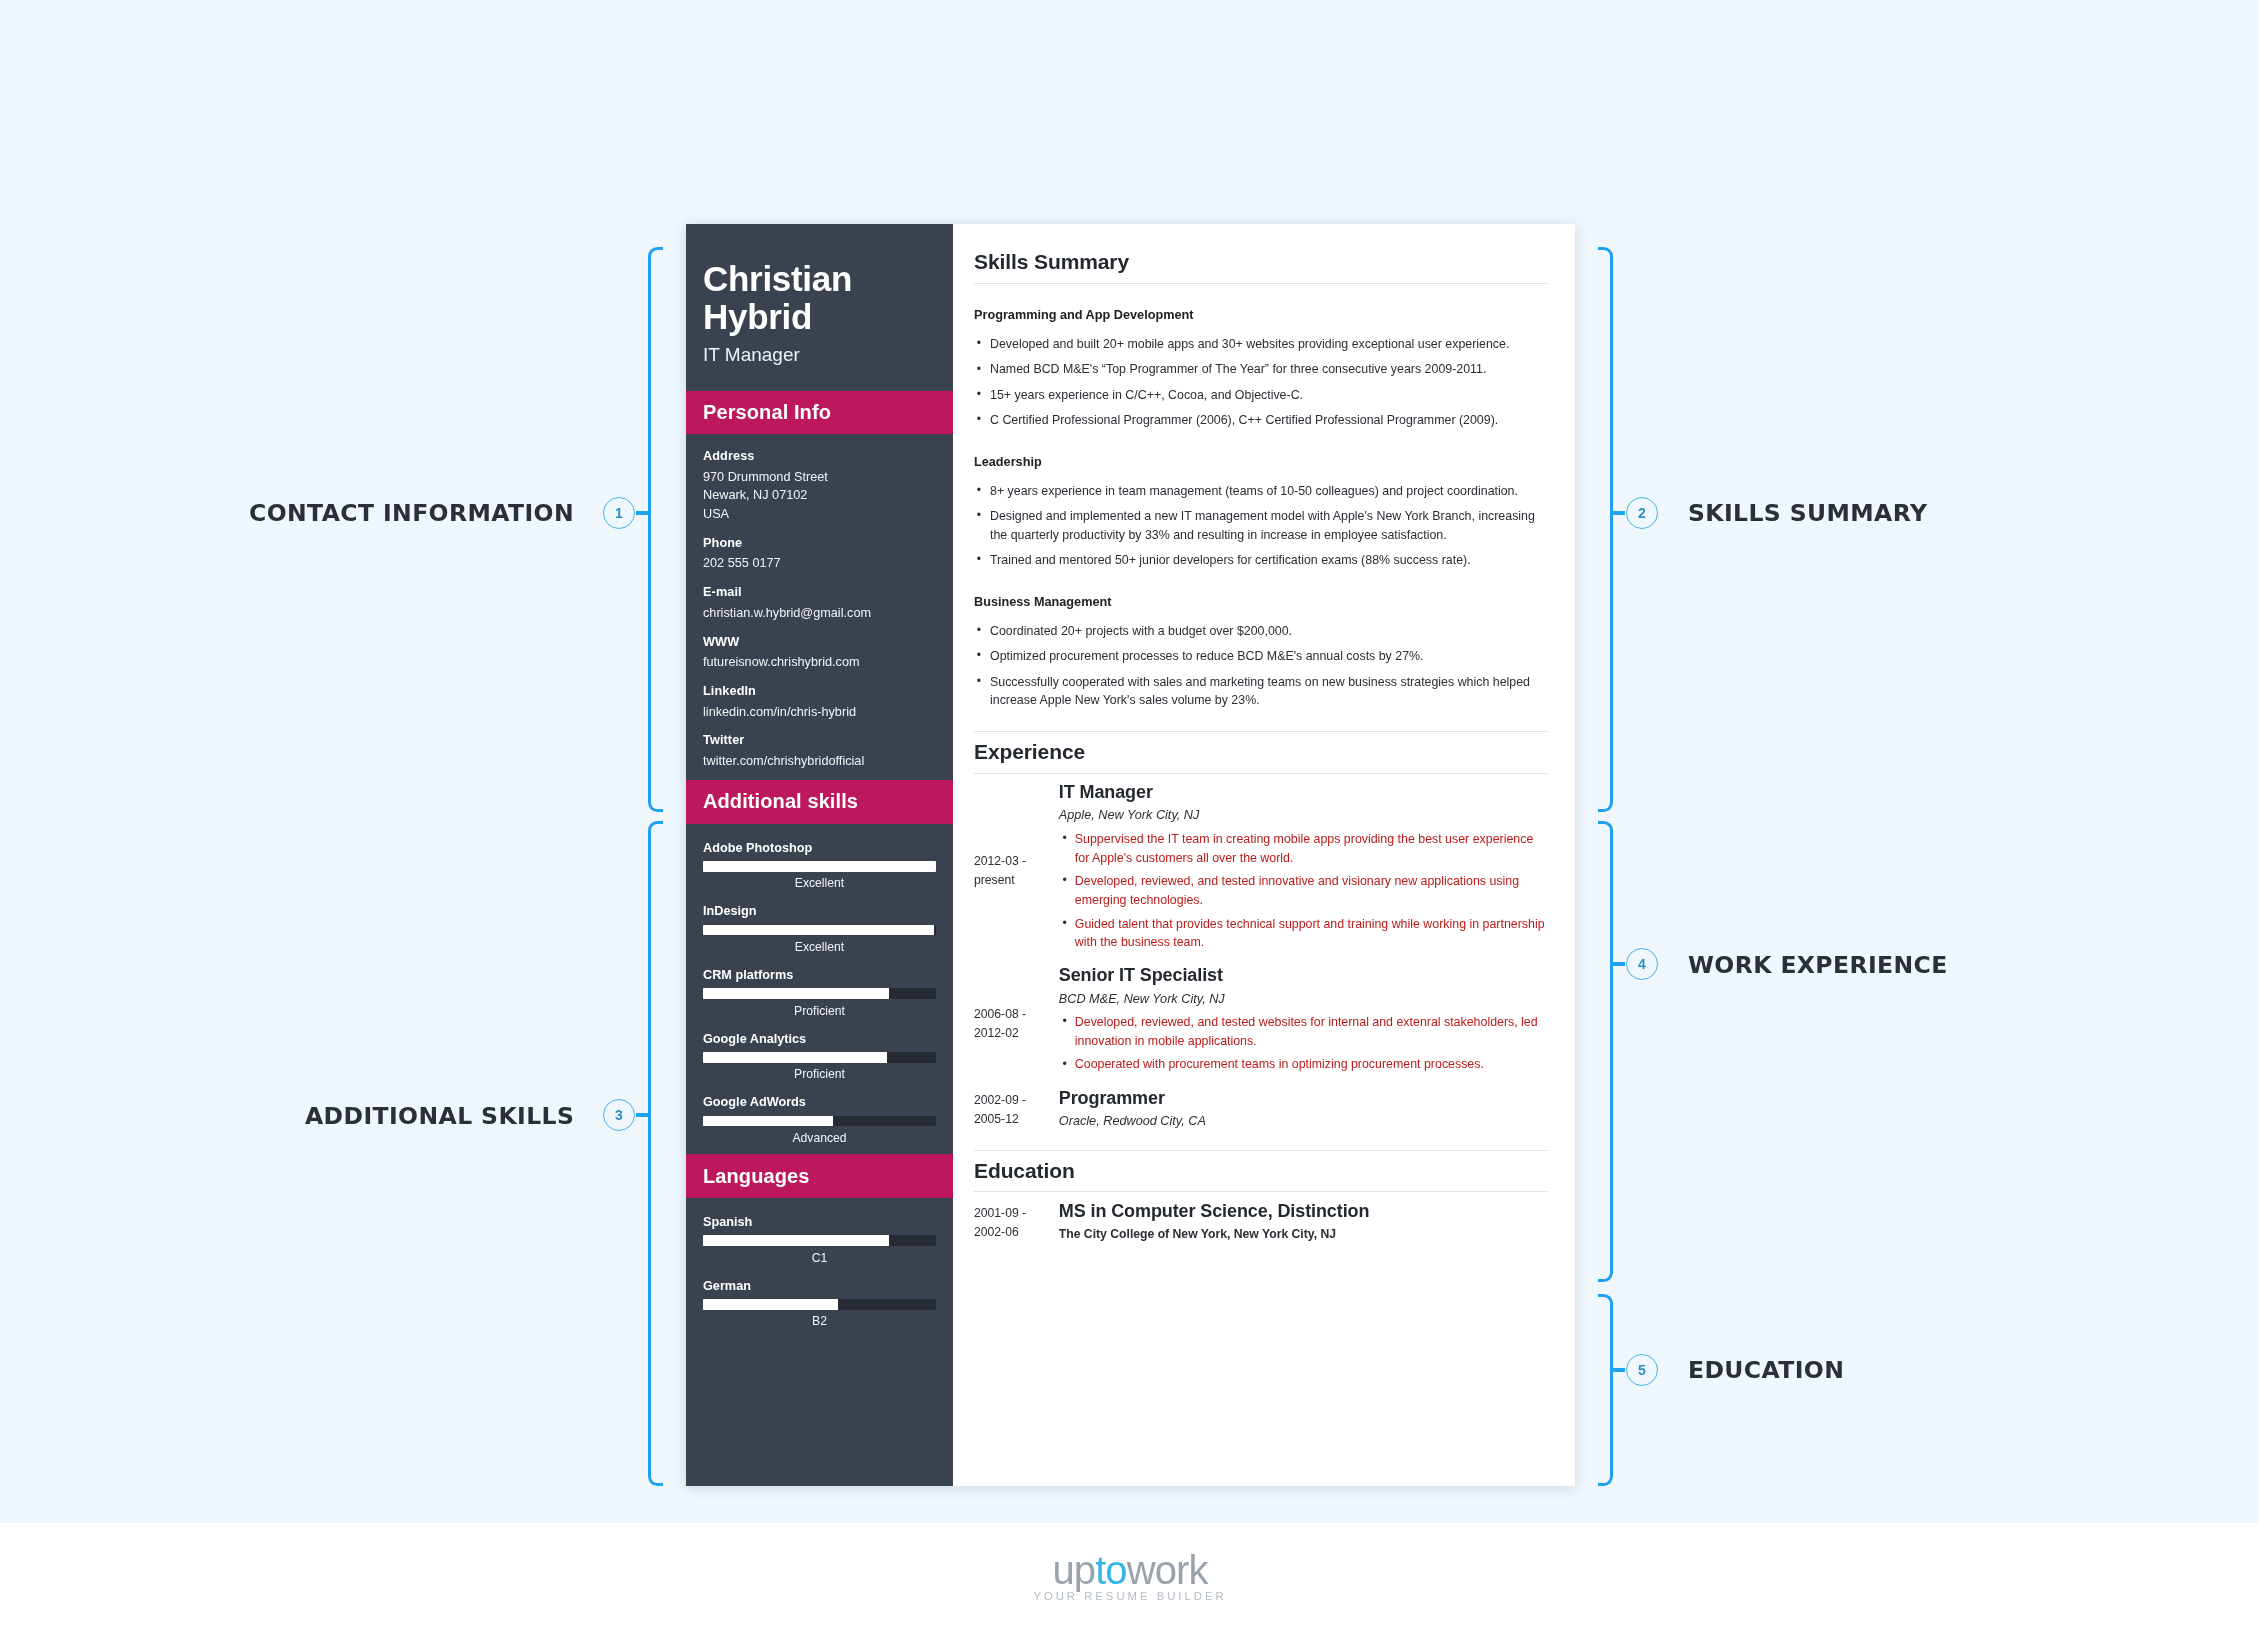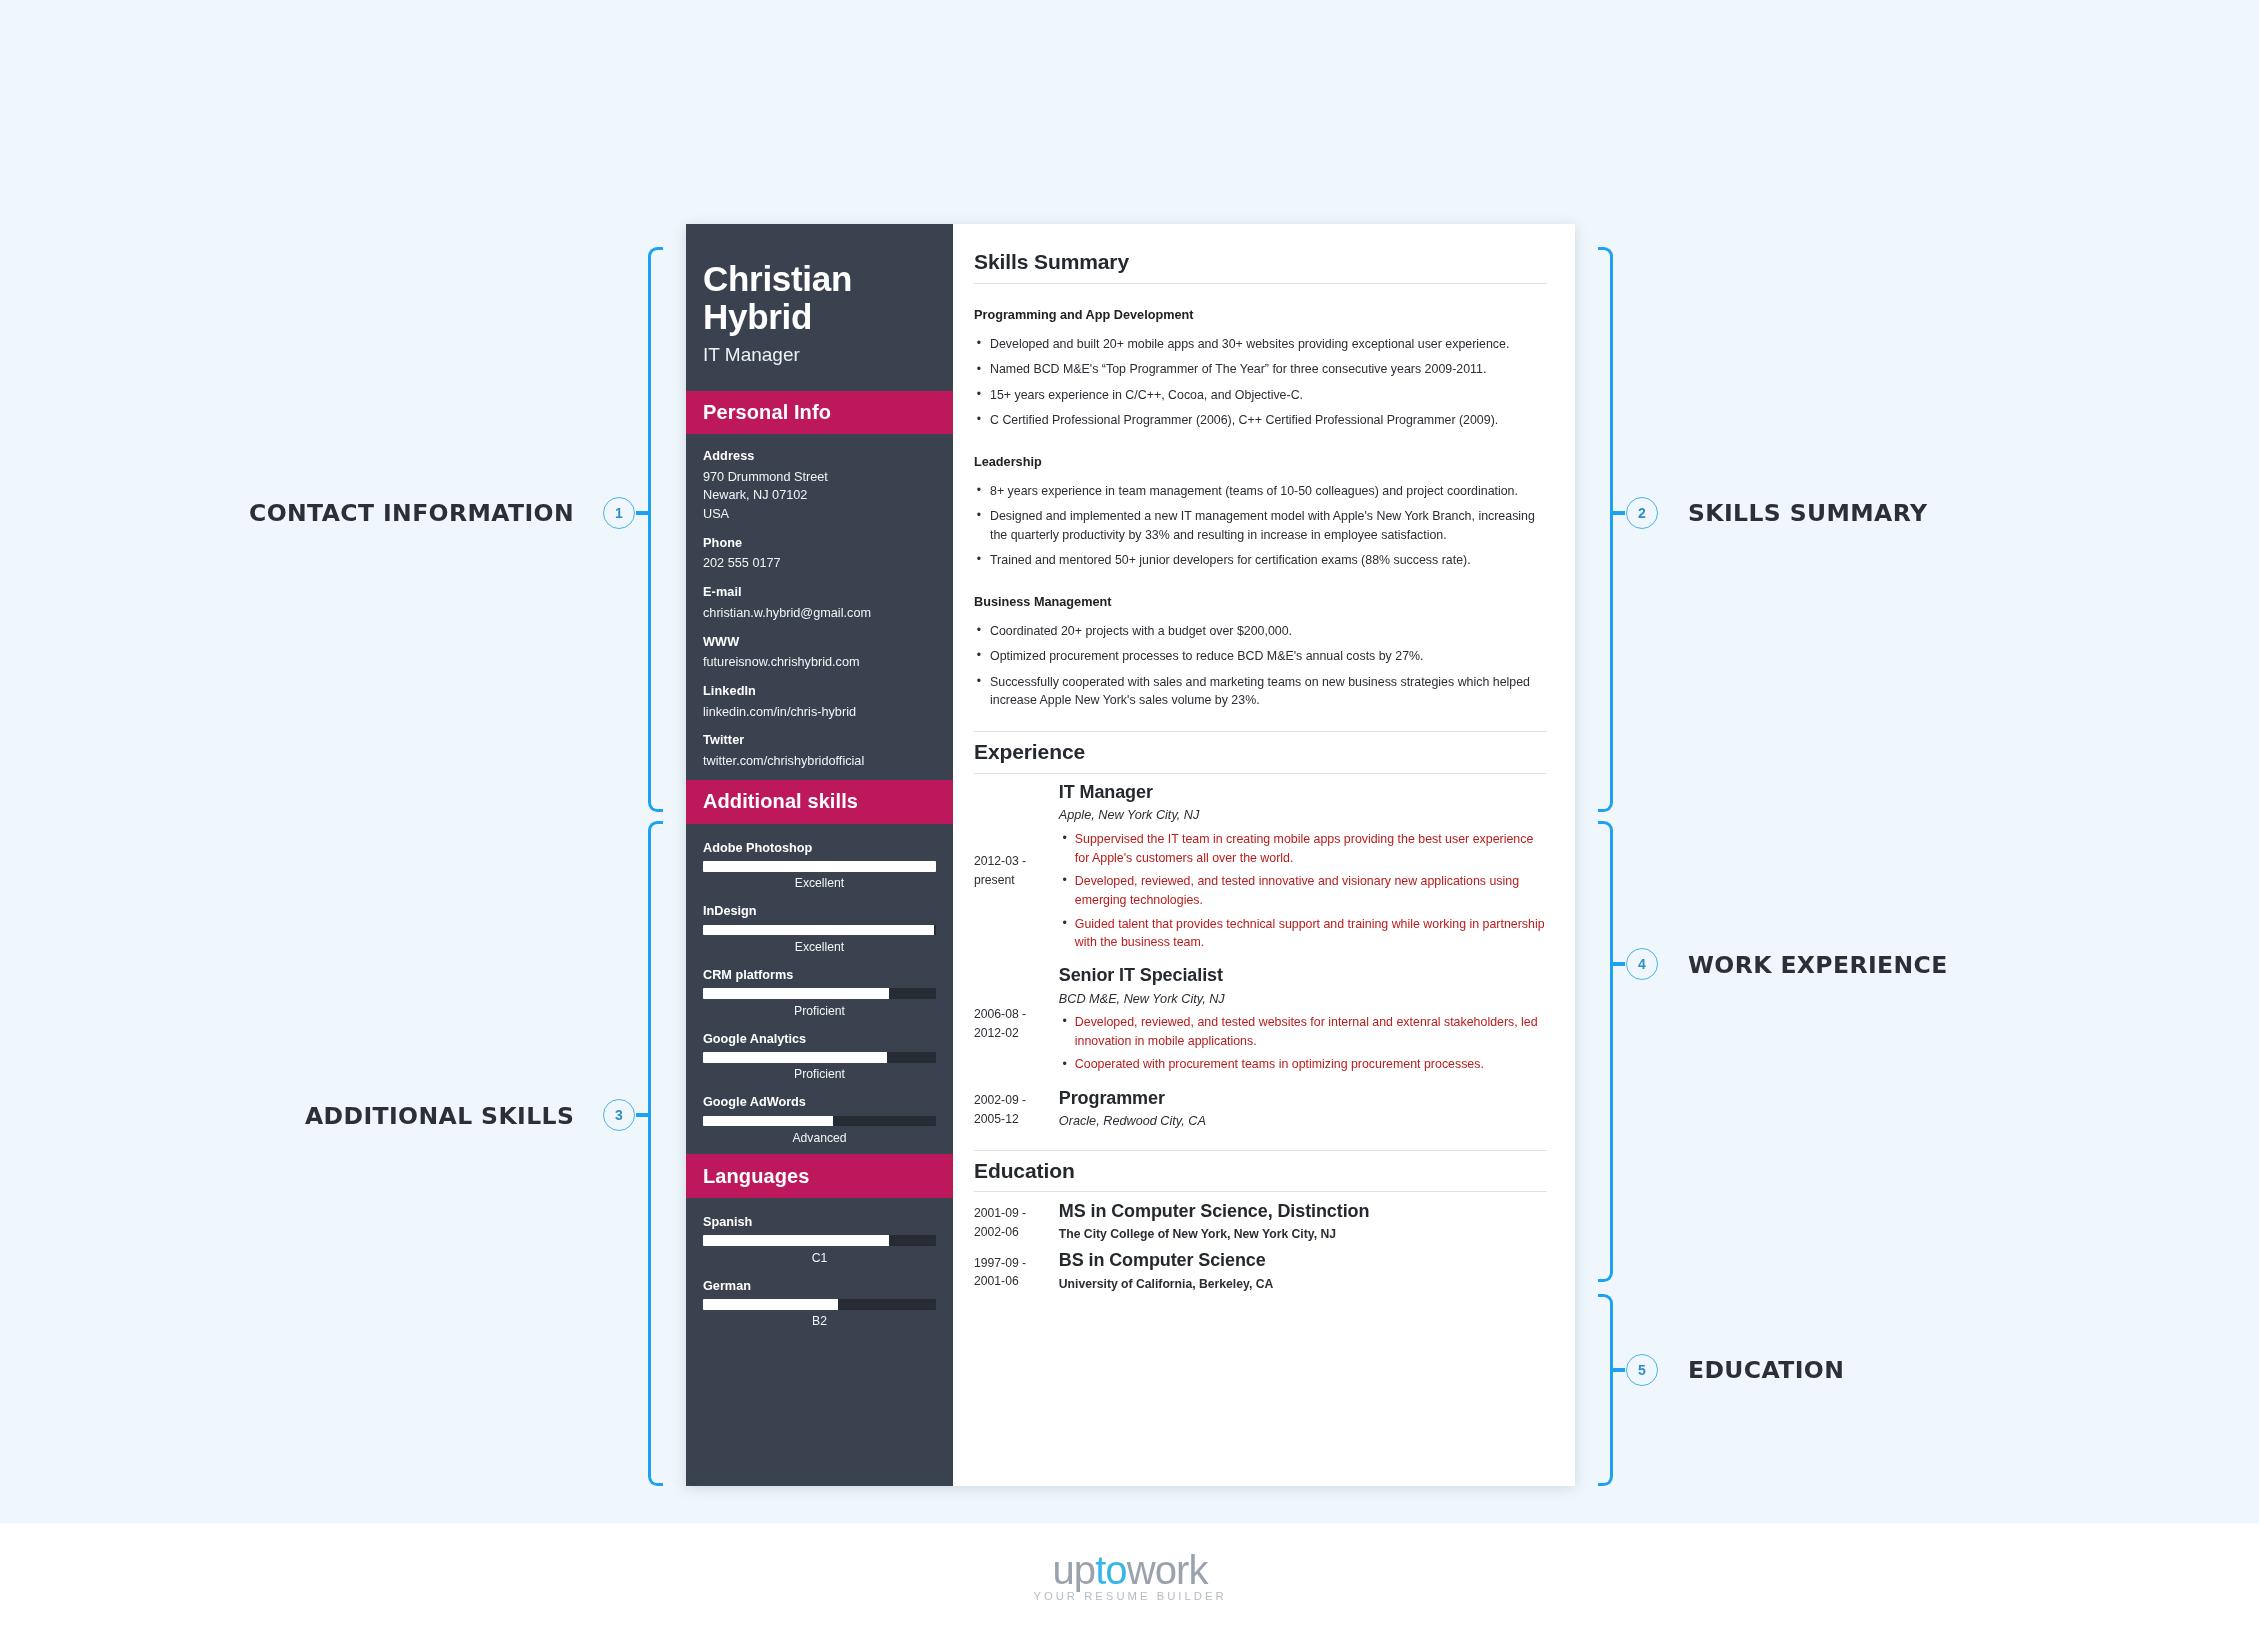--- a/index.html
+++ b/index.html
@@ -300,27 +300,20 @@
       <div class="sec-block">
         <div class="sec-title top-rule">Education</div>
         <div id="education-entries">
             <div class="entry">
               <div class="entry-date">2001-09 - 2002-06</div>
               <div class="entry-body">
                 <div class="entry-title">MS in Computer Science, Distinction</div>
                 <div class="entry-org bold-org">The City College of New York, New York City, NJ</div>
               </div>
             </div>
-            <div class="entry">
-              <div class="entry-date">1997-09 - 2001-06</div>
-              <div class="entry-body">
-                <div class="entry-title">BS in Computer Science</div>
-                <div class="entry-org bold-org">University of California, Berkeley, CA</div>
-              </div>
-            </div>
           </div>
       </div>
     </div>
   </div>
 
   <div id="annotation-layer">
       <div class="bracket" style="left: 648px; top: 247px; height: 565px;"></div>
       <div class="bracket-tick" style="top: 511px; left: 636px;"></div>
       <div class="ann-circle" style="top: 497px; left: 603px;">1</div>
       <div class="ann-label" style="top: 499px; left: 249px;">CONTACT INFORMATION</div>

